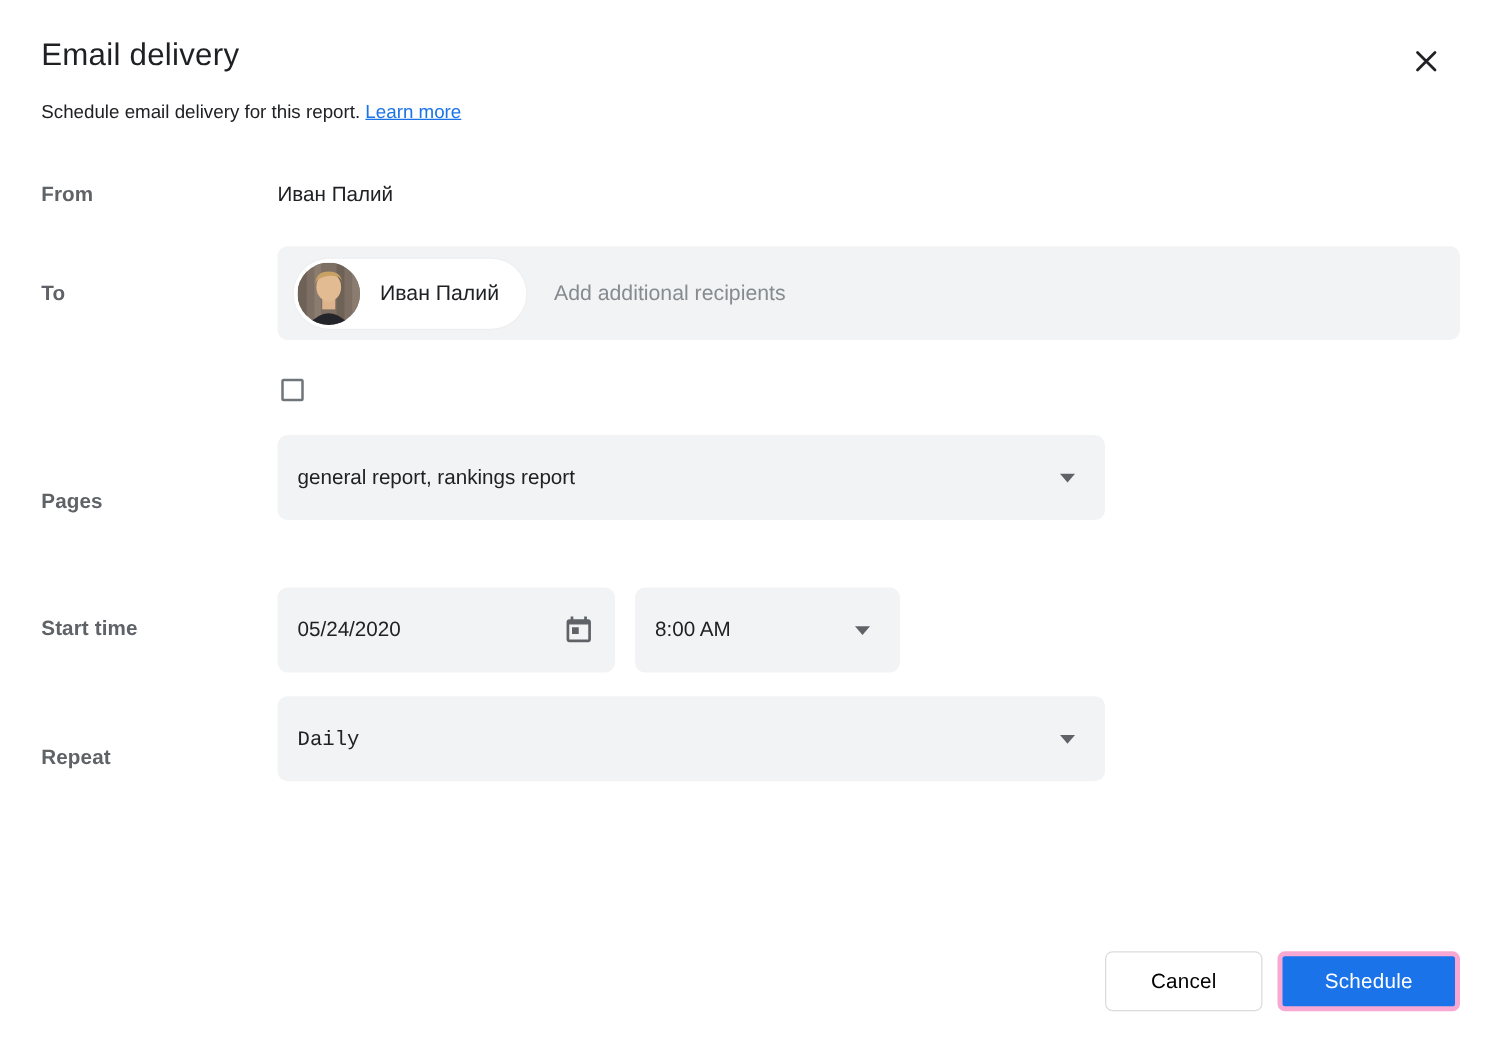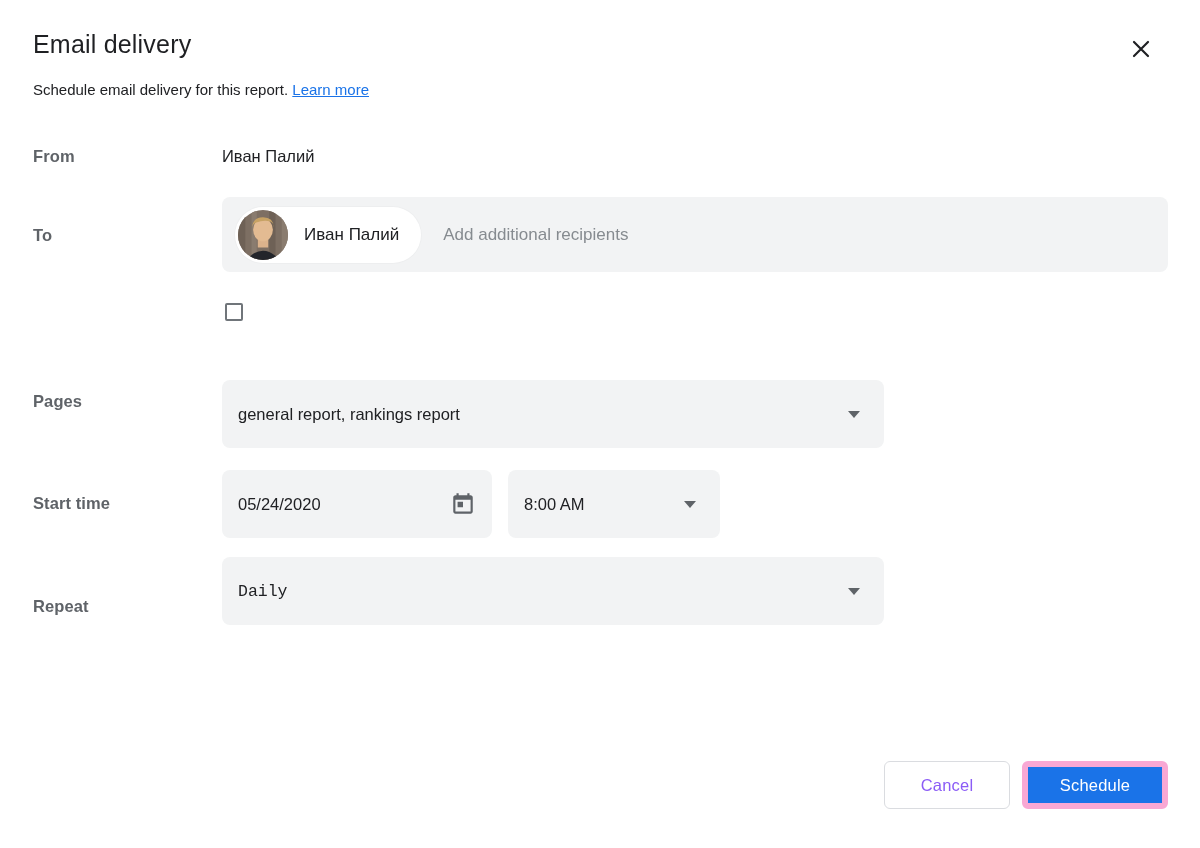--- a/index.html
+++ b/index.html
@@ -67,21 +67,21 @@
     position: absolute; left: 225px; top: 303px;
     display: flex; align-items: center; cursor: pointer;
   }
   .checkbox {
     width: 18px; height: 18px; border: 2px solid #70757a; border-radius: 2px;
     background: #fff; flex: none;
   }
   .checkbox-label { margin-left: 17px; font-size: 16.5px; color: #202124; }
 
   .select-field { cursor: pointer; padding: 0 16px; justify-content: space-between; }
-  .pages-field  { left: 222px; top: 380px; width: 662px; height: 68px; gap: 32px; }
+  .pages-field  { left: 222px; top: 348px; width: 662px; height: 68px; gap: 32px; }
   .repeat-field { left: 222px; top: 557px; width: 662px; height: 68px; font-family: Liberation Mono, monospace; }
   .date-field   { left: 222px; top: 470px; width: 270px; height: 68px; }
   .time-field   { left: 508px; top: 470px; width: 212px; height: 68px; }
 
   .dropdown-arrow {
     width: 0; height: 0; flex: none;
     border-left: 6px solid transparent;
     border-right: 6px solid transparent;
     border-top: 7px solid #5f6368;
     margin-right: 8px;
@@ -94,25 +94,25 @@
 
   .footer-btn {
     position: absolute; top: 761px; height: 48px;
     display: flex; align-items: center; justify-content: center;
     font-family: "Liberation Sans", sans-serif;
     font-size: 16.5px; font-weight: 500; letter-spacing: .2px;
     border-radius: 6px; cursor: pointer;
   }
   .cancel-btn {
     left: 884px; width: 126px;
-    background: #ffffff; border: 1px solid #dadce0; color: #8b5cf6;
+    background: #ffffff; border: 1px solid #dadce0; color: #000000;
   }
   .schedule-btn {
     left: 1022px; width: 146px;
-    background: #1a73e8; border: 6px solid #f9a8d4; color: #ffffff;
+    background: #1a73e8; border: 4px solid #f9a8d4; color: #ffffff;
   }
 </style>
 </head>
 <body>
 
 <div class="dialog">
 
   <div class="title">Email delivery</div>
   <div class="close-btn">
     <span>

